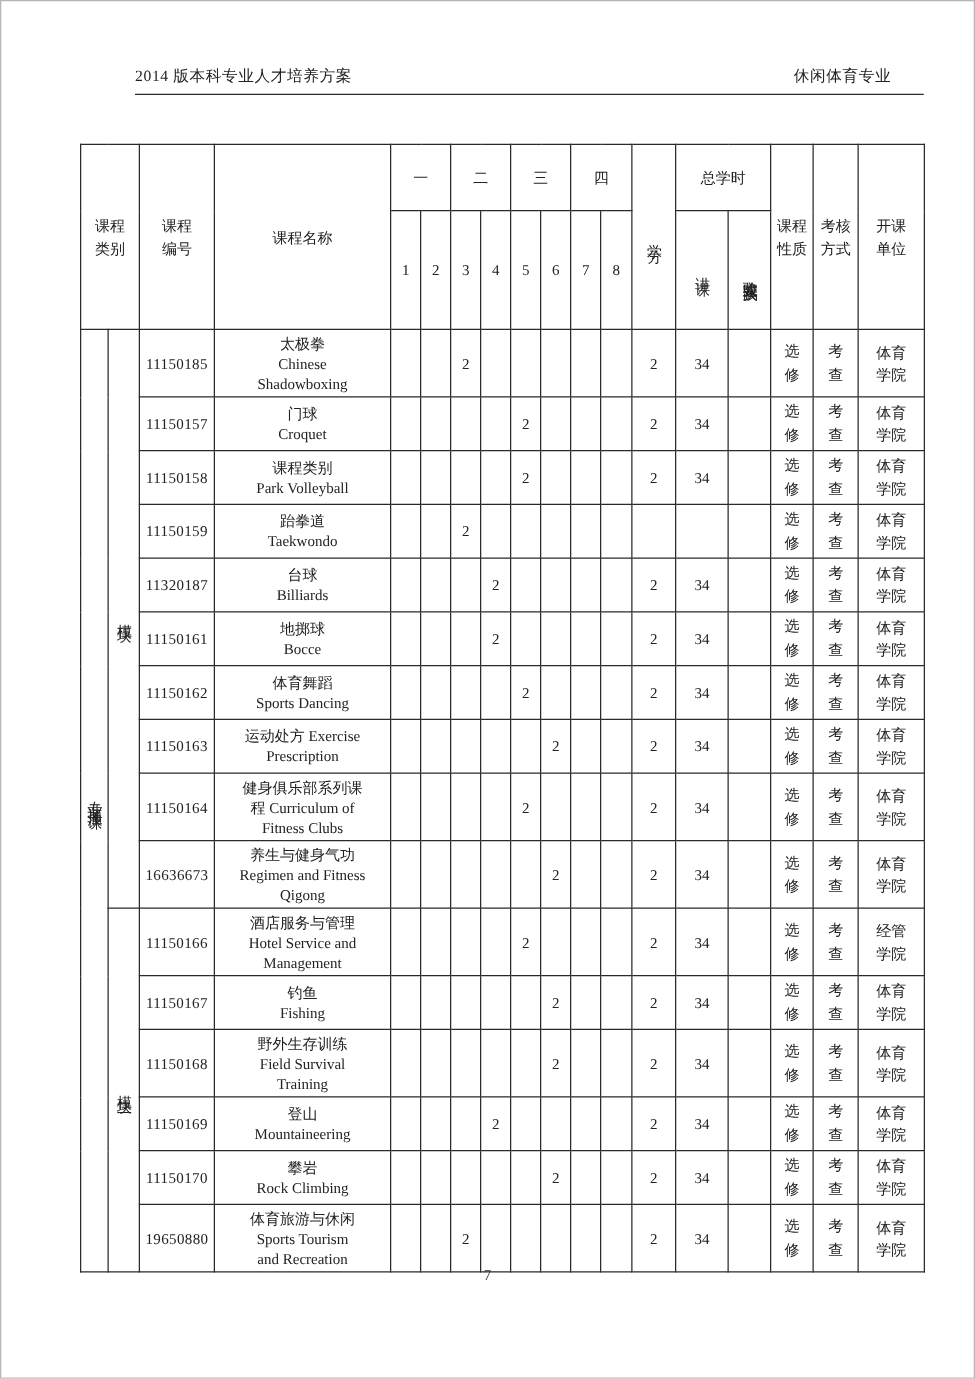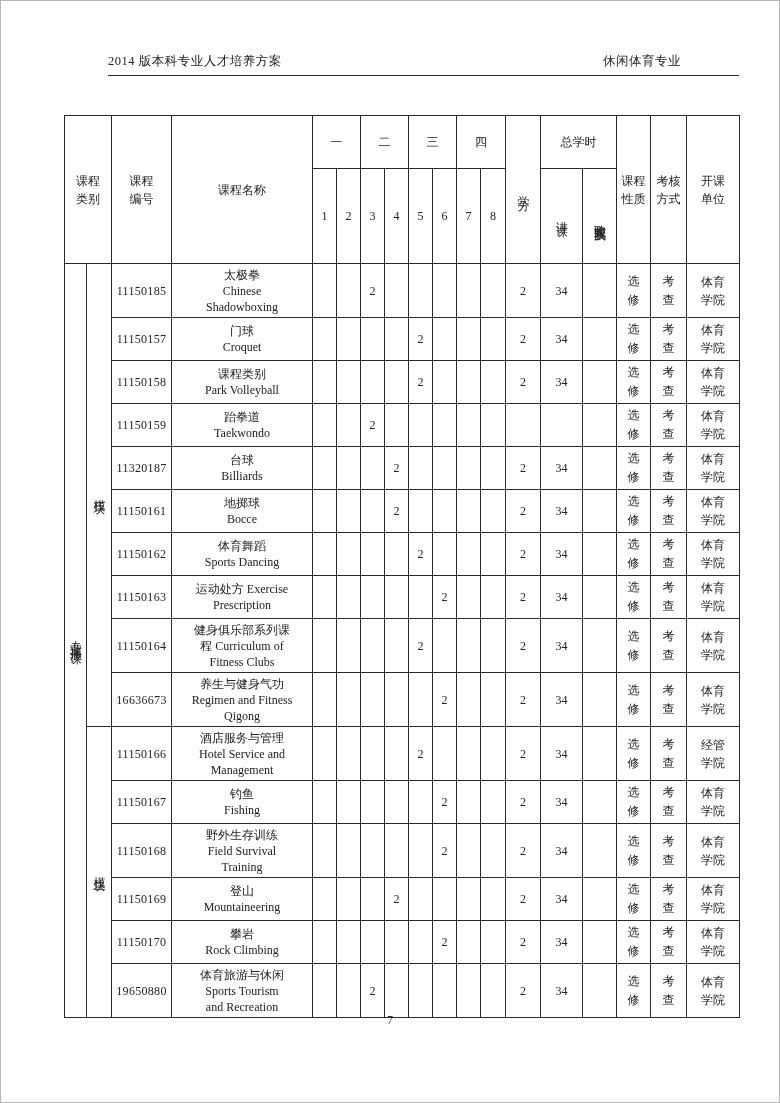--- a/index.html
+++ b/index.html
@@ -10,21 +10,21 @@
     font-family:"Liberation Serif","DejaVu Serif",serif;
     color:#222; font-size:12px;
   }
   
   .doc-header {
     position:absolute; left:107px; width:631px; top:52px;
     border-bottom:1px solid #2a2a2a; padding-bottom:5px;
     display:flex; justify-content:space-between; align-items:flex-end;
     font-size:12.5px; letter-spacing:0.5px;
   }
-  .doc-header .right-title { margin-right:58px; }
+  .doc-header .right-title { margin-right:26px; }
   
   table.curriculum {
     position:absolute; left:63px; top:114px; width:675px;
     border-collapse:collapse; table-layout:fixed;
     border:1.5px solid #2a2a2a;
   }
   table.curriculum th, table.curriculum td {
     border:1px solid #2a2a2a; text-align:center; vertical-align:middle;
     font-weight:normal; padding:2px 1px; overflow:hidden;
     font-size:12px; line-height:16px;

